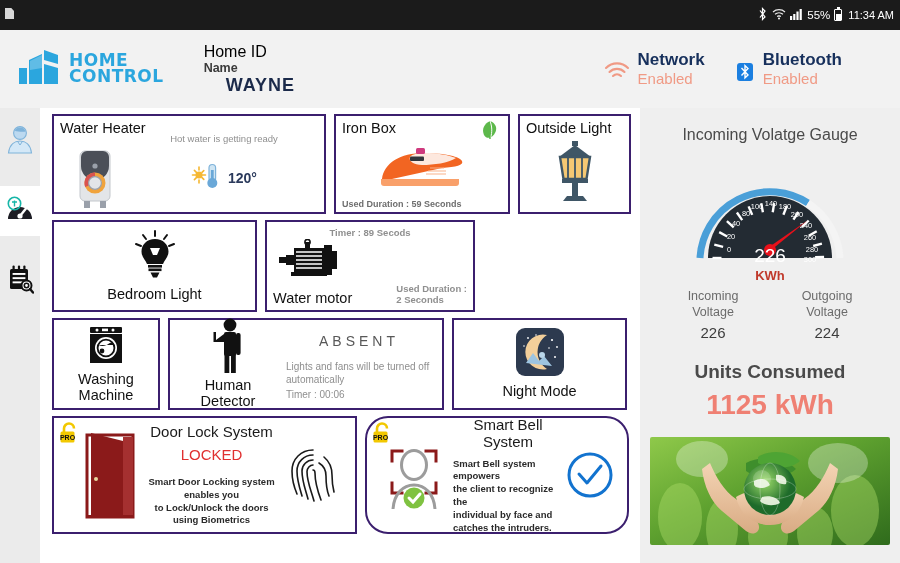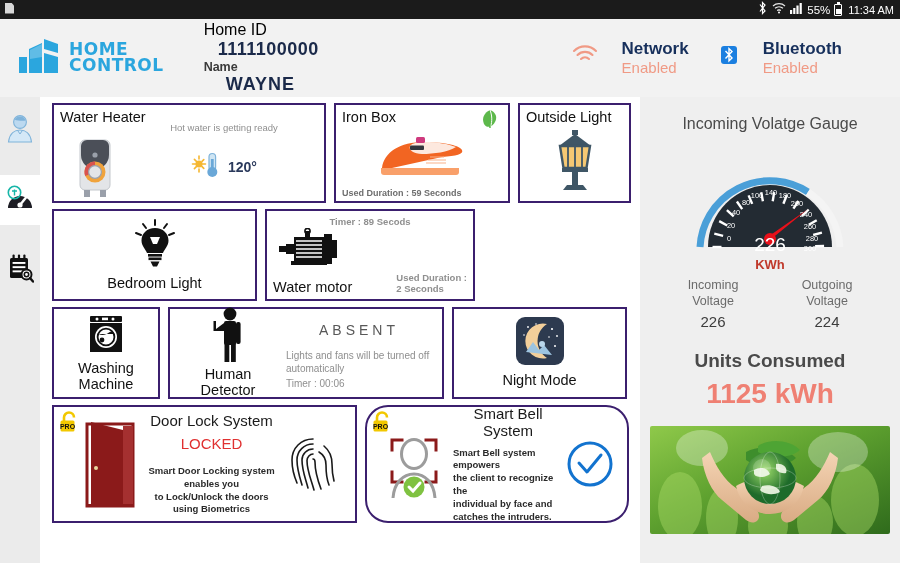--- a/index.html
+++ b/index.html
@@ -4,21 +4,21 @@
 <style>
   * { box-sizing: border-box; margin: 0; padding: 0; }
   html, body {
     width: 900px; height: 563px;
     font-family: "Liberation Sans", sans-serif;
     background: #efefef; overflow: hidden;
   }
 
   
   .statusbar {
-    height: 19px; width: 100%;
+    height: 30px; width: 100%;
     background: #1b1b1b; color: #ffffff;
     display: flex; align-items: center;
     padding: 0 6px 0 4px; font-size: 11px;
   }
   .statusbar .sb-left { display: flex; align-items: center; gap: 3px; }
   .statusbar .sb-right {
     margin-left: auto; display: flex; align-items: center; gap: 4px;
     font-size: 11.5px; font-weight: 400;
   }
   .sb-doc { width: 13px; height: 14px; position: relative; display: inline-block; }
@@ -67,21 +67,21 @@
   .idblock .val {
     font-size: 18px; color: #1b2a4a; font-weight: bold;
     margin-left: 14px; letter-spacing: 0.5px;
   }
   .idblock .val.name { letter-spacing: 1px; margin-left: 22px; }
 
   .conn-wrap {
     position: absolute; right: 58px; top: 20px;
     display: flex; align-items: flex-start; gap: 30px;
   }
-  .conn { display: flex; align-items: center; gap: 24px; }
+  .conn { display: flex; align-items: flex-end; gap: 8px; }
   .conn .texts { line-height: 1.15; }
   .conn .nm { font-size: 17px; font-weight: bold; color: #17305c; }
   .conn .st { font-size: 15px; color: #f09a85; }
 
   
   .body { display: flex; height: 466px; width: 100%; }
 
   .sidebar {
     width: 40px; background: #ebebeb; padding-top: 8px;
     display: flex; flex-direction: column; align-items: center; gap: 20px;
@@ -249,21 +249,20 @@
       </svg>
     </span>
     <span class="logo-text">
       <div class="l1">HOME</div>
       <div class="l2">CONTROL</div>
     </span>
   </div>
 
   <div class="idblock">
     <div>Home ID</div>
-    <div class="val">1111100000</div>
     <div class="lbl">Name</div>
     <div class="val name">WAYNE</div>
   </div>
 
   <div class="conn-wrap">
     <div class="conn">
       <span>
         <svg width="26" height="22" viewBox="0 0 26 22">
           <path d="M2 7 A15.5 15.5 0 0 1 24 7" stroke="#f09a85" stroke-width="2.1" fill="none" stroke-linecap="round"></path>
           <path d="M5.5 11 A10.5 10.5 0 0 1 20.5 11" stroke="#f09a85" stroke-width="2.1" fill="none" stroke-linecap="round"></path>

